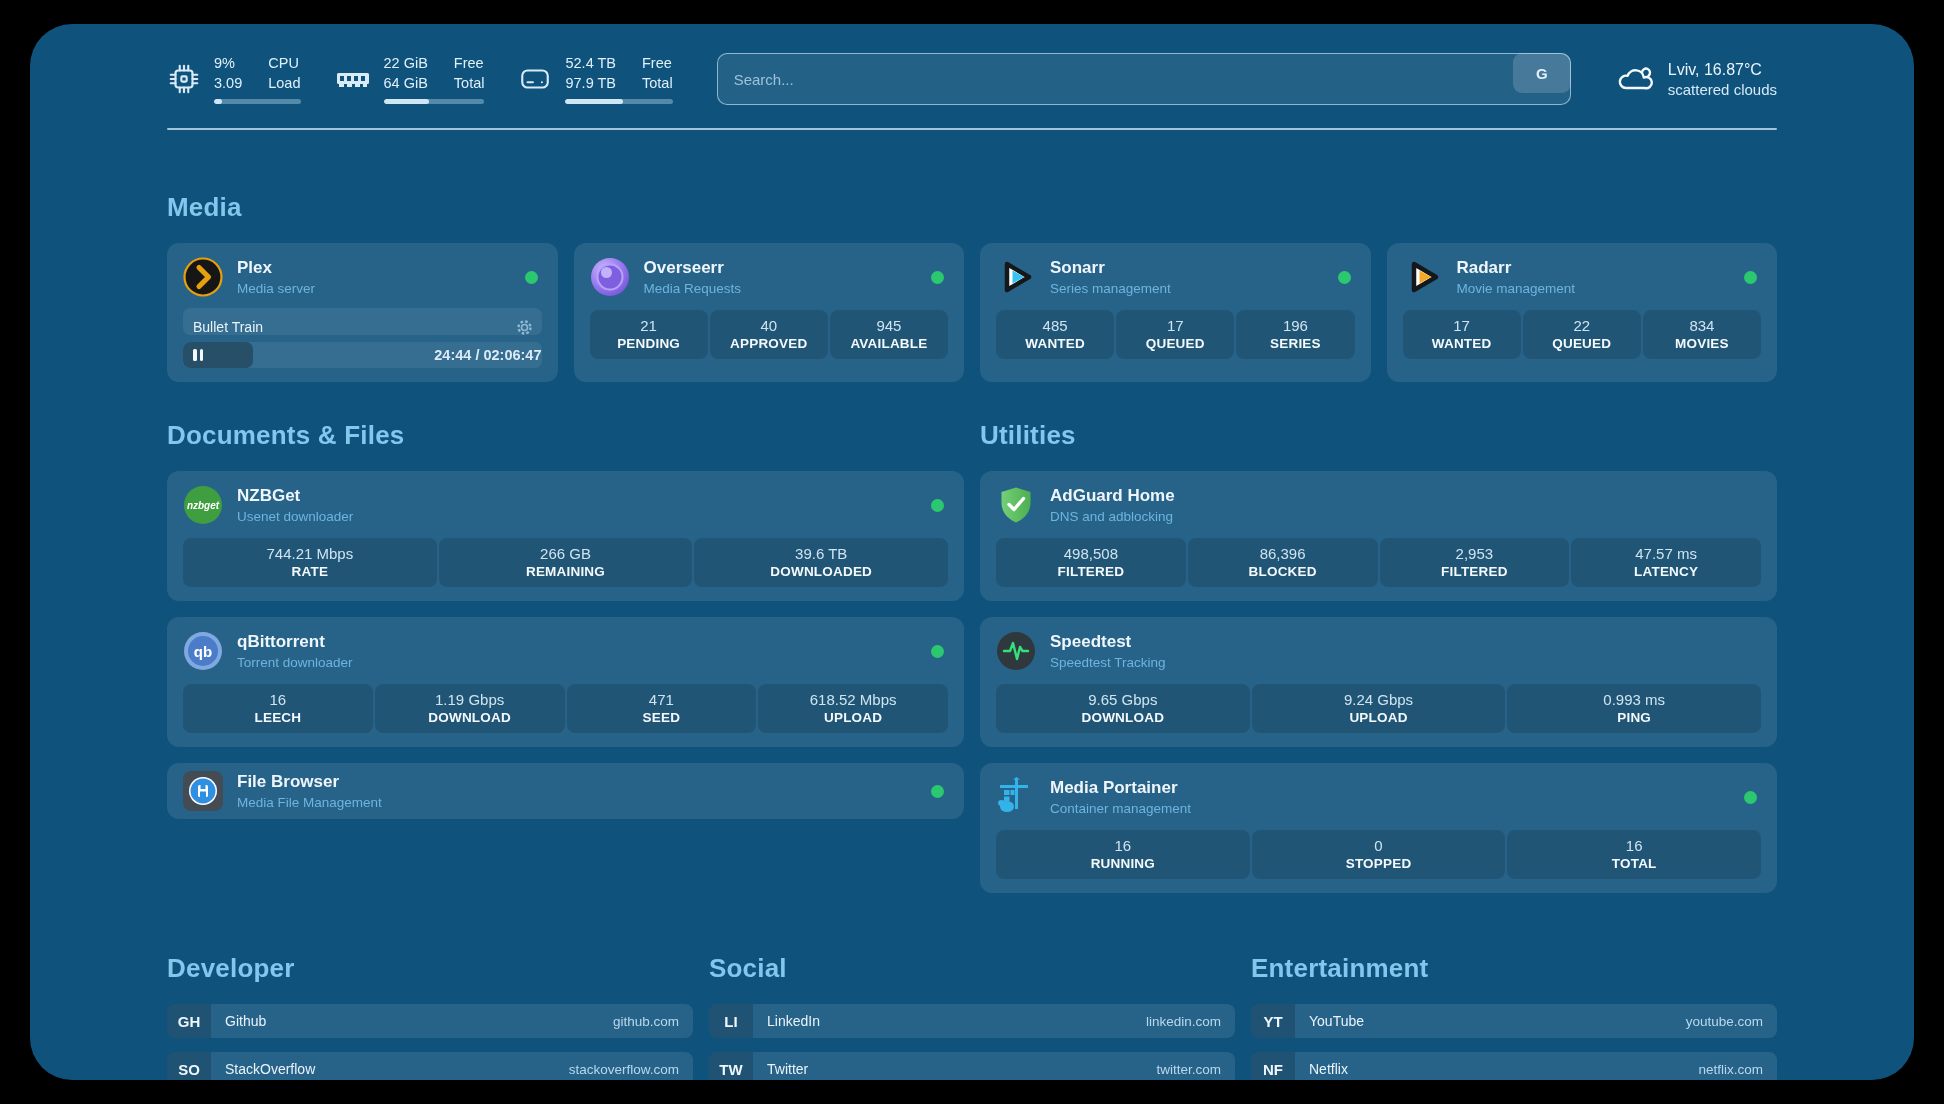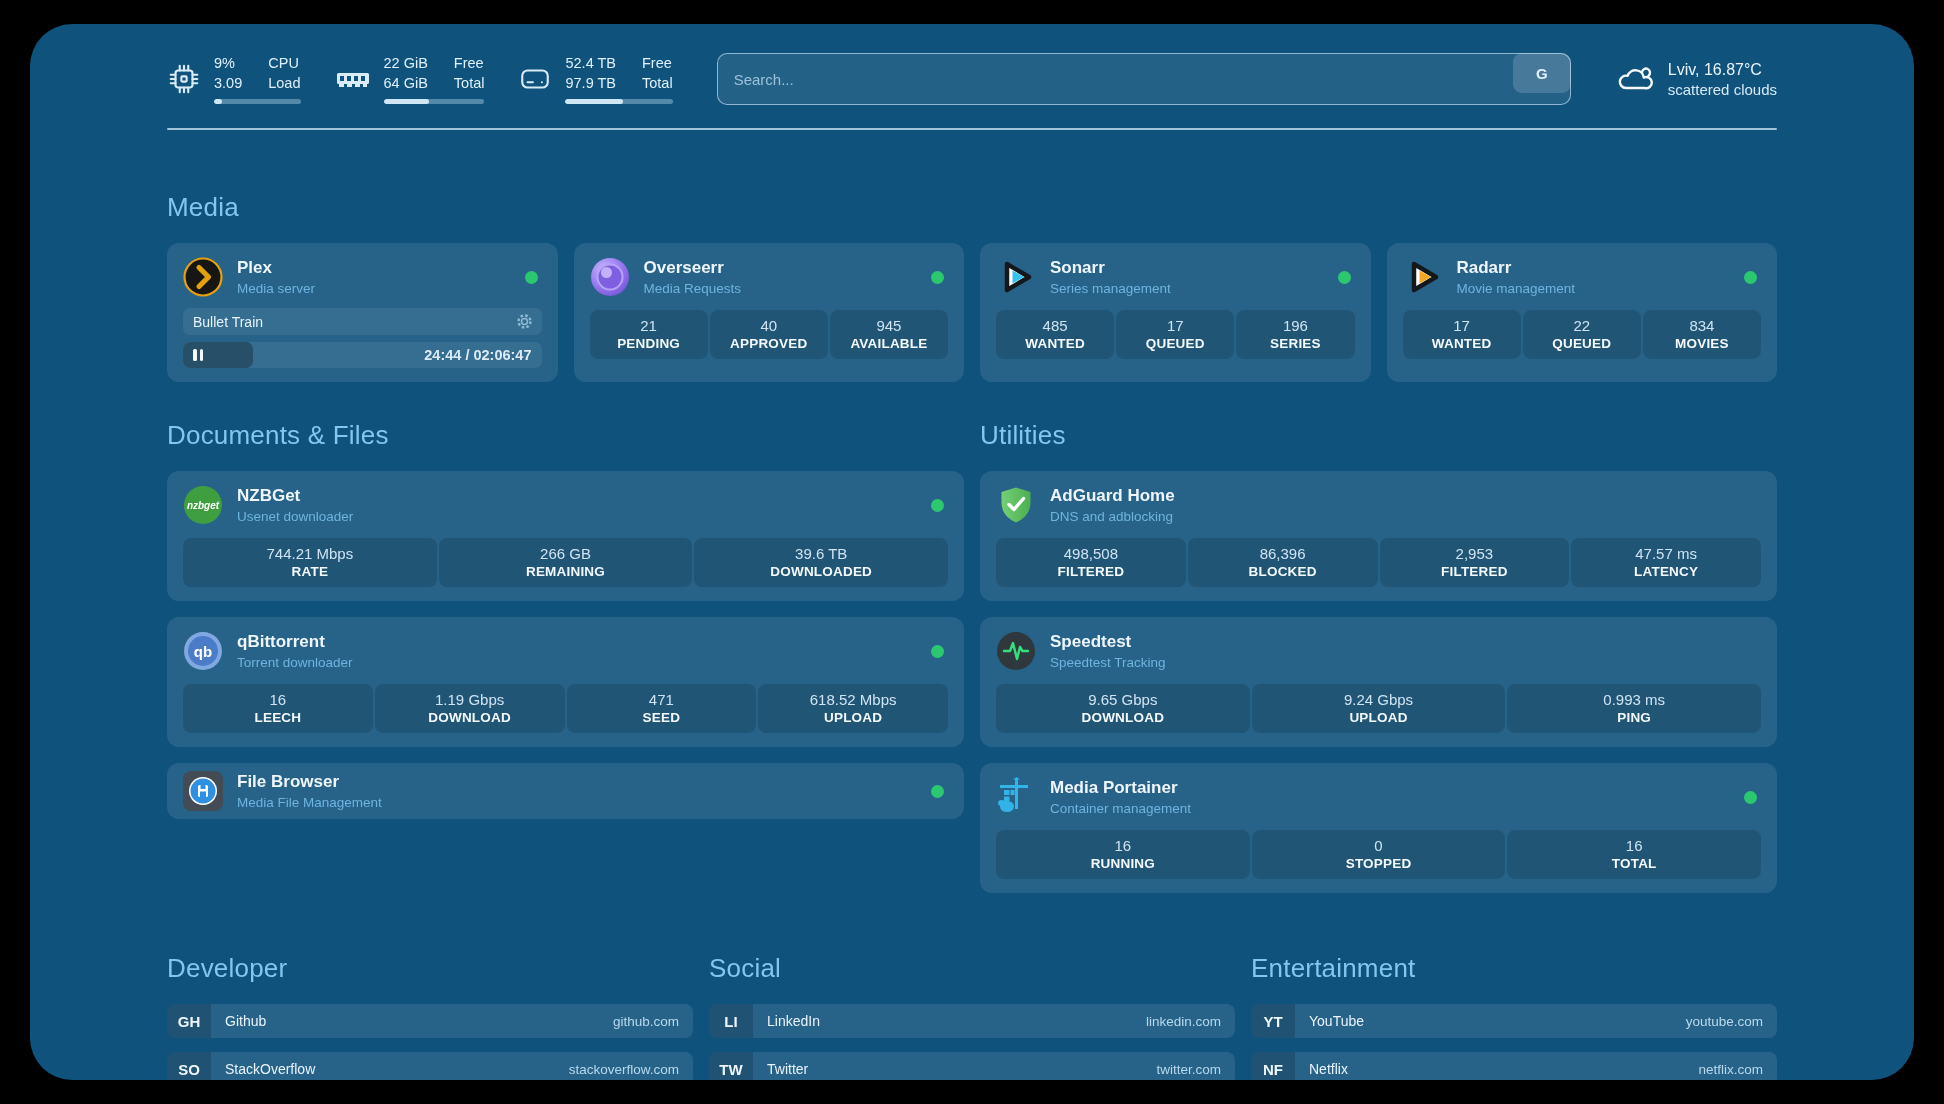--- a/index.html
+++ b/index.html
@@ -23,43 +23,43 @@
   .searchwrap input::placeholder{color:#9cc2da;}
   .search-btn{position:absolute;right:0;top:0;height:40px;width:58px;border:none;border-radius:9px;
     background:rgba(255,255,255,.16);color:#e4f1fa;font-size:15px;font-weight:600;cursor:pointer;
     font-family:inherit;}
   .weather{display:flex;align-items:center;gap:13px;color:#eaf4fb;}
   .weather .wl1{font-size:16px;}
   .weather .wl2{font-size:15px;color:#d6e9f6;margin-top:2px;}
   .divider{height:2px;background:rgba(205,230,245,.78);margin-top:24px;border-radius:1px;}
 
   
-  .section-title{font-size:26px;font-weight:400;color:#82c7ec;margin:0 0 20px 0;letter-spacing:.2px;}
+  .section-title{font-size:26px;font-weight:700;color:#82c7ec;margin:0 0 20px 0;letter-spacing:.2px;}
   .media-section{margin-top:62px;}
   .media-grid{display:grid;grid-template-columns:repeat(4,1fr);gap:16px;}
 
   .card{position:relative;background:rgba(255,255,255,.10);border-radius:12px;padding:14px 16px;cursor:pointer;}
   .card-head{display:flex;align-items:center;gap:14px;padding-right:28px;}
   .app-icon{width:40px;height:40px;flex:none;}
   .app-name{font-size:17px;font-weight:600;color:#eef6fb;line-height:1.2;}
   .app-sub{font-size:13.5px;color:#6db4de;margin-top:3px;}
   .status-dot{position:absolute;top:28px;right:20px;width:13px;height:13px;border-radius:50%;background:#2bc86f;}
   .stats-row{display:flex;gap:2px;margin-top:13px;}
   .stat-box{flex:1;background:rgba(0,0,0,.14);border-radius:8px;text-align:center;padding:7px 4px 8px;}
   .stat-value{font-size:15px;color:#cfe4f2;}
   .stat-label{font-size:13.5px;font-weight:700;color:#f3f9fc;margin-top:2px;letter-spacing:.2px;}
 
   
   .plex-row1{margin-top:11px;height:27px;border-radius:7px;background:rgba(255,255,255,.07);
-    display:flex;align-items:center;justify-content:space-between;padding:0 10px;font-size:14px;color:#e8f3fa;}
+    display:flex;align-items:flex-end;justify-content:space-between;padding:0 10px;font-size:14px;color:#e8f3fa;}
   .plex-row2{margin-top:7px;height:26px;border-radius:7px;background:rgba(255,255,255,.07);position:relative;overflow:hidden;}
   .plex-fill{position:absolute;left:0;top:0;bottom:0;background:rgba(0,0,0,.28);border-radius:7px;}
   .pause-btn{position:absolute;left:10px;top:7px;display:flex;gap:3px;cursor:pointer;}
   .pause-btn span{display:block;width:3.5px;height:12px;background:#f2f8fc;border-radius:1.5px;}
-  .plex-time{position:absolute;right:10px;top:0;line-height:26px;font-size:14.5px;font-weight:600;color:#dcebf5;}
+  .plex-time{position:absolute;right:0;top:0;line-height:26px;font-size:14.5px;font-weight:600;color:#dcebf5;}
 
   .twocol{display:grid;grid-template-columns:1fr 1fr;gap:16px;margin-top:38px;align-items:start;}
   .colstack{display:flex;flex-direction:column;gap:16px;}
   .card.slim{padding:8px 16px;}
   .card.slim .status-dot{top:22px;}
 
   
   .bookmarks{display:grid;grid-template-columns:1fr 1fr 1fr;gap:16px;margin-top:60px;align-items:start;}
   .bm-row{display:flex;align-items:stretch;height:34px;border-radius:8px;overflow:hidden;
     background:rgba(255,255,255,.10);margin-bottom:14px;cursor:pointer;}

